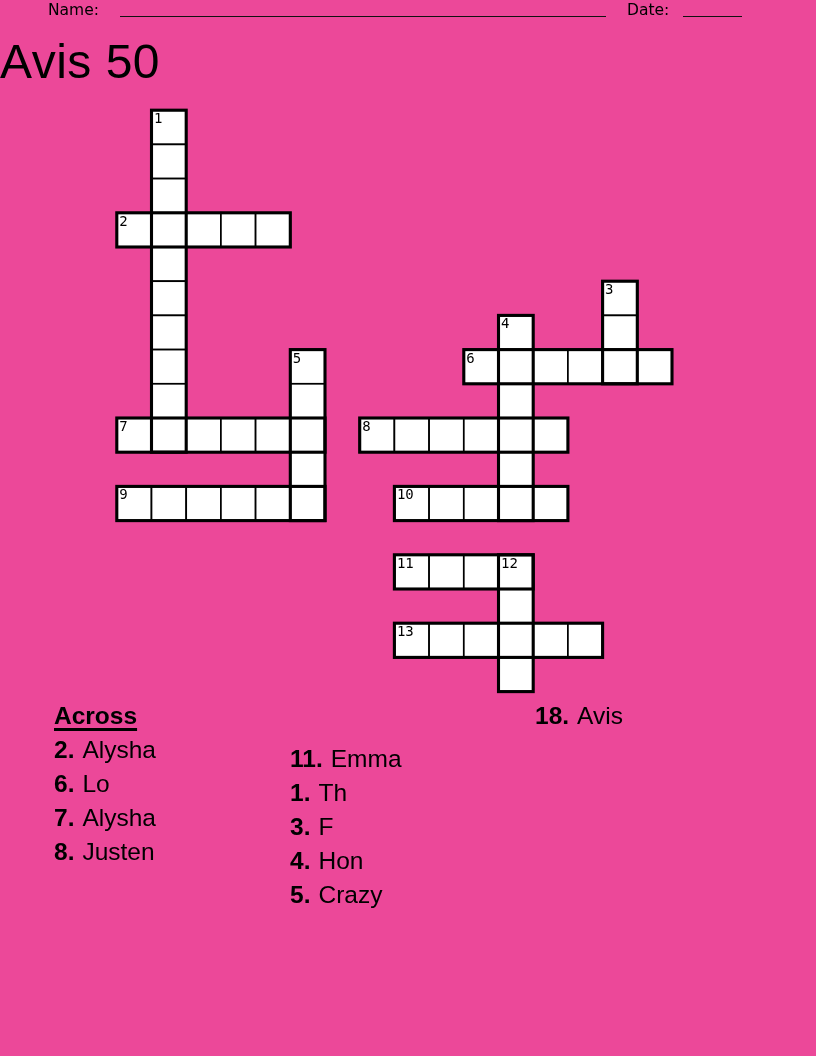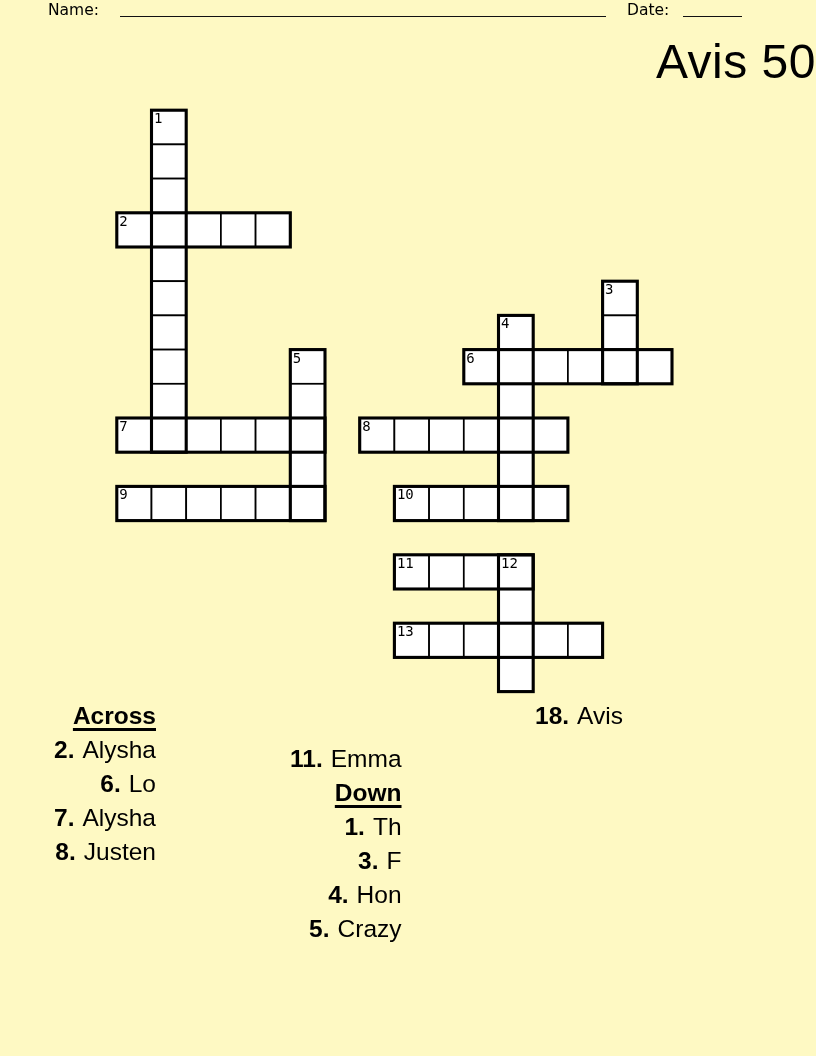--- a/index.html
+++ b/index.html
@@ -1,48 +1,48 @@
 <!DOCTYPE html>
 <html><head>
 <meta charset="utf-8">
 <title>Avis 50</title>
 <style>
   html,body{margin:0;padding:0;background:#fff;}
   .page{
-    position:relative;width:816px;height:1056px;background:#fef9c3;
+    position:relative;width:816px;height:1056px;background:#ec4899;
     font-family:"Liberation Sans",sans-serif;color:#000;overflow:hidden;
   }
   
   .hdr-label{
     position:absolute;top:1px;font-family:"DejaVu Sans",sans-serif;
     font-size:15.5px;line-height:18px;color:#000;white-space:nowrap;
   }
   .name-label{left:48px;}
   .date-label{left:627px;}
   .write-line{position:absolute;top:0;height:16px;border-bottom:1.7px solid #111;}
   .name-line{left:120px;width:486px;}
   .date-line{left:683px;width:59px;}
   
   .title{
-    position:absolute;top:36px;left:0;width:816px;text-align:right;
+    position:absolute;top:36px;left:0;width:816px;text-align:left;
     font-size:48px;line-height:52px;font-weight:400;letter-spacing:0.5px;
   }
   
   .grid-svg{position:absolute;left:0;top:0;}
   .grid-svg text{
     font-family:"DejaVu Sans Mono","Liberation Mono",monospace;
   }
   
   .clue-col{
     position:absolute;top:699px;font-size:24.5px;line-height:34px;white-space:nowrap;
   }
   .clue-col-1{left:54px;}
   .clue-col-2{left:290px;margin-top:43px;}
   .clue-col-3{left:535px;}
-  .clue-line{height:34px;text-align:right;}
+  .clue-line{height:34px;}
   .clue-header{
     font-weight:bold;
     text-decoration:underline;
     text-decoration-thickness:2.5px;
     text-underline-offset:3.5px;
   }
   .clue-num{font-weight:bold;margin-right:8px;}
 </style>
 </head>
 <body>
@@ -156,21 +156,20 @@
   <div class="clue-col clue-col-1">
     <div class="clue-line"><span class="clue-header">Across</span></div>
     <div class="clue-line"><span class="clue-num">2.</span><span class="clue-text">Alysha</span></div>
     <div class="clue-line"><span class="clue-num">6.</span><span class="clue-text">Lo</span></div>
     <div class="clue-line"><span class="clue-num">7.</span><span class="clue-text">Alysha</span></div>
     <div class="clue-line"><span class="clue-num">8.</span><span class="clue-text">Justen</span></div>
   </div>
 
   <div class="clue-col clue-col-2">
     <div class="clue-line"><span class="clue-num">11.</span><span class="clue-text">Emma</span></div>
-    <div class="clue-line"><span class="clue-header">Down</span></div>
     <div class="clue-line"><span class="clue-num">1.</span><span class="clue-text">Th</span></div>
     <div class="clue-line"><span class="clue-num">3.</span><span class="clue-text">F</span></div>
     <div class="clue-line"><span class="clue-num">4.</span><span class="clue-text">Hon</span></div>
     <div class="clue-line"><span class="clue-num">5.</span><span class="clue-text">Crazy</span></div>
   </div>
 
   <div class="clue-col clue-col-3">
     <div class="clue-line"><span class="clue-num">18.</span><span class="clue-text">Avis</span></div>
   </div>
 

